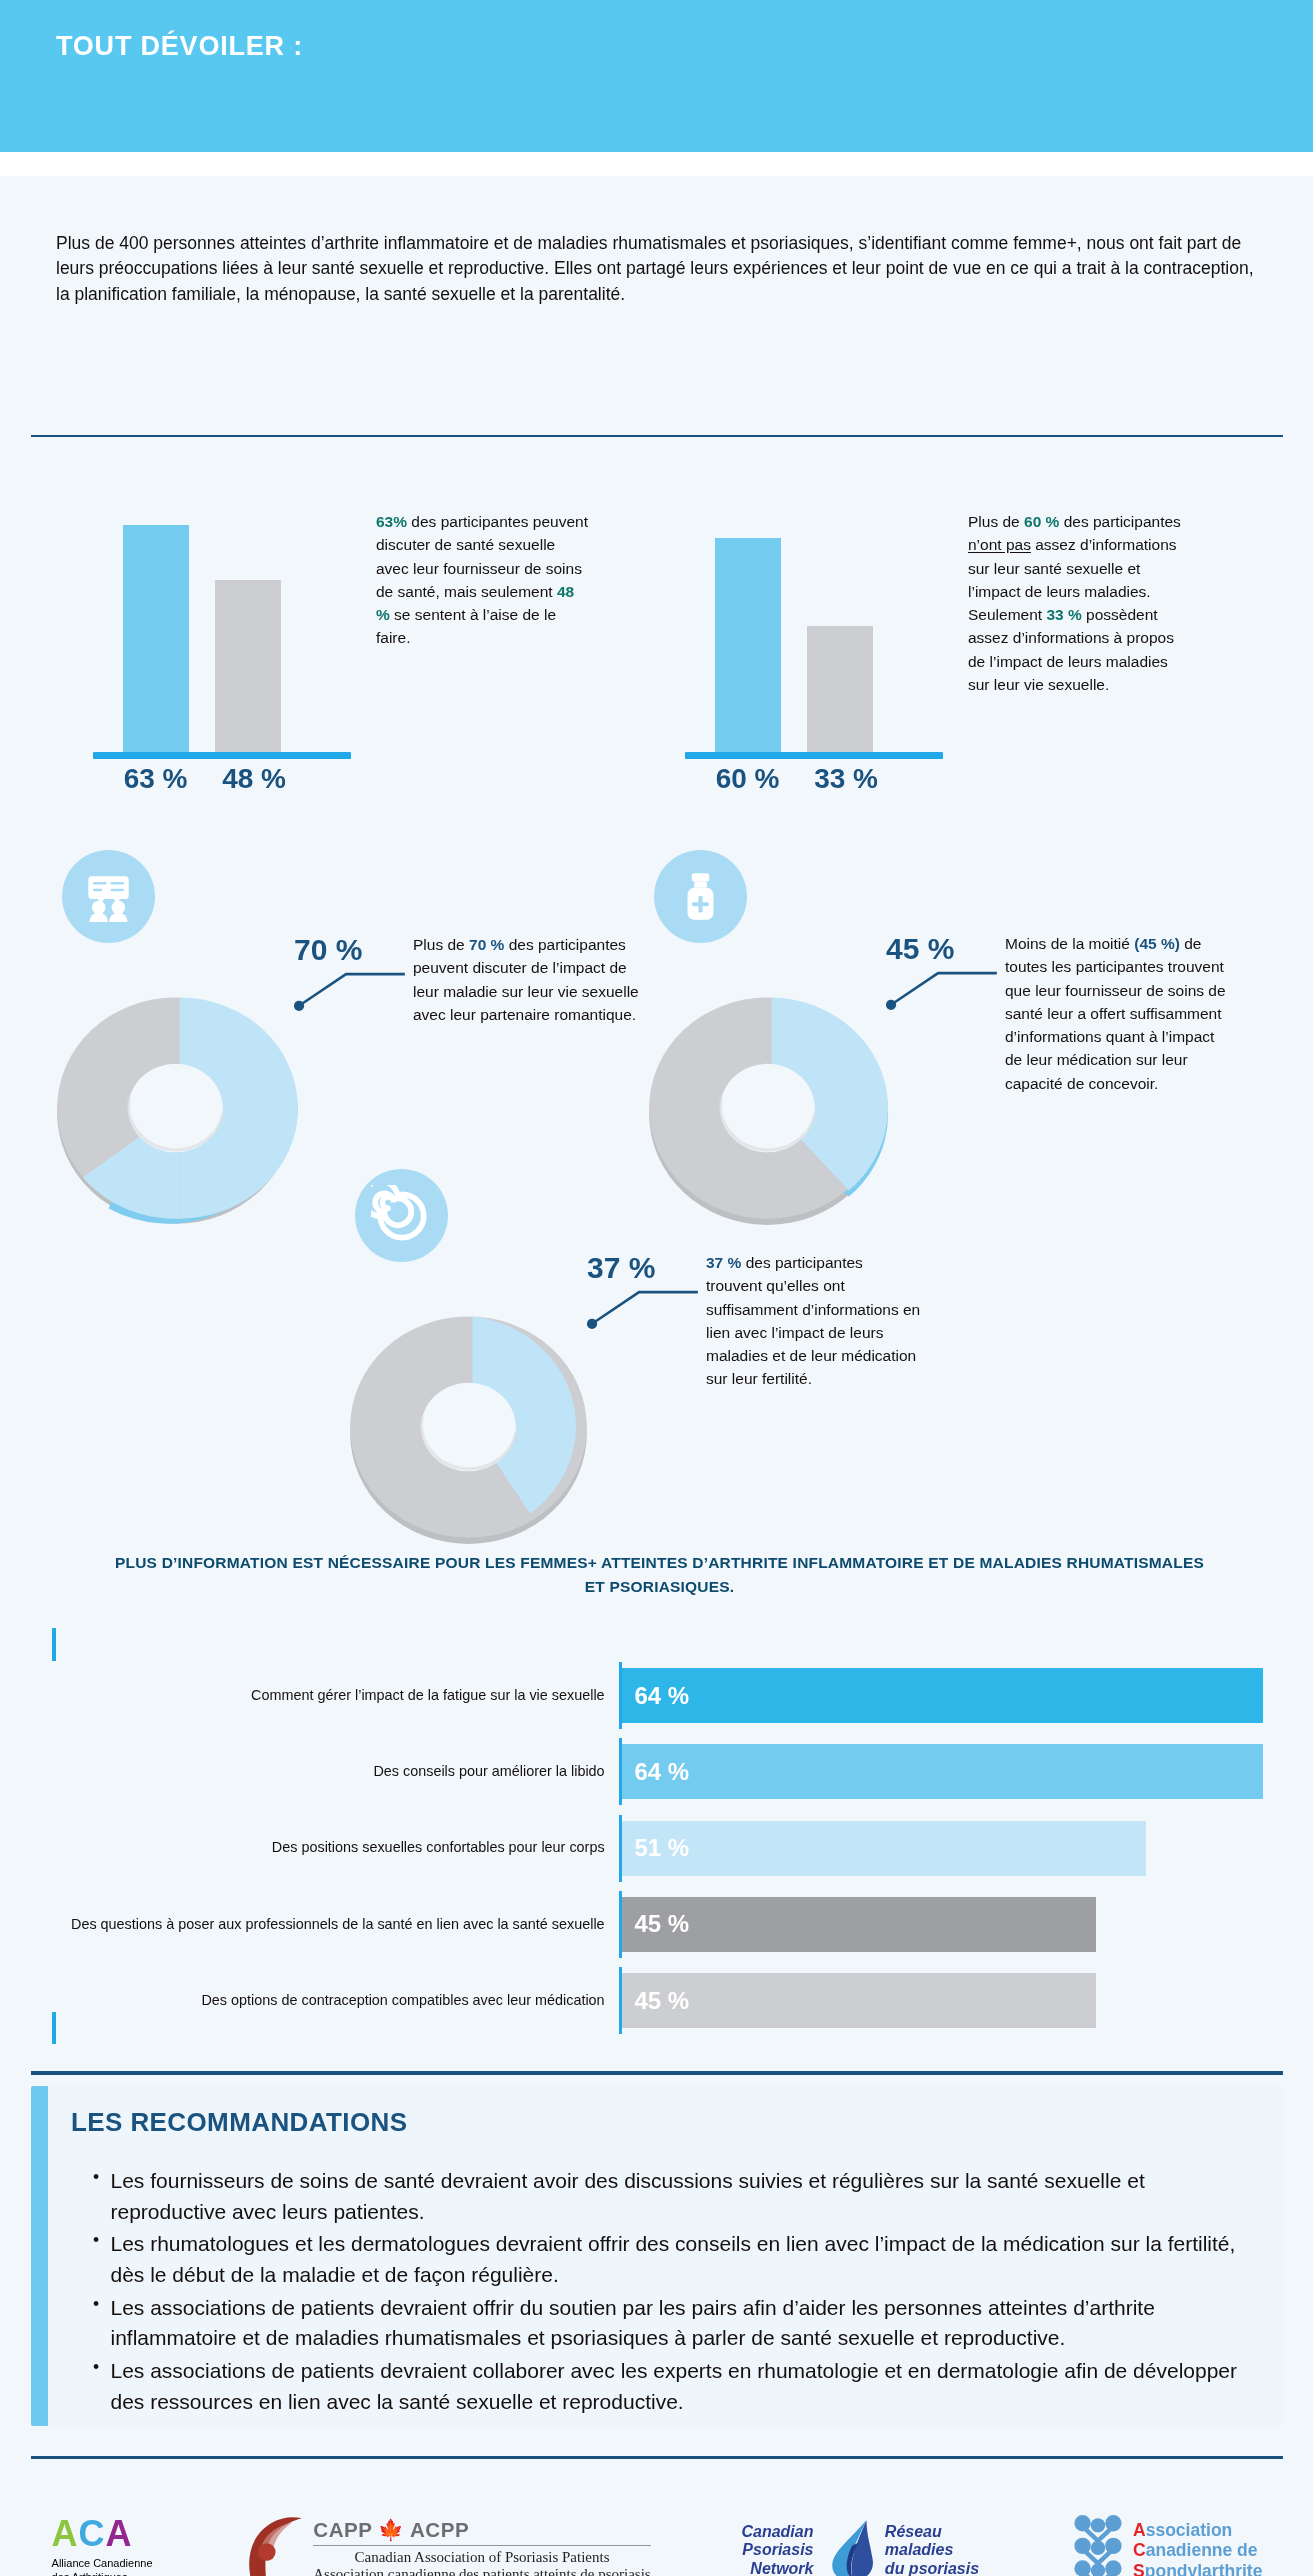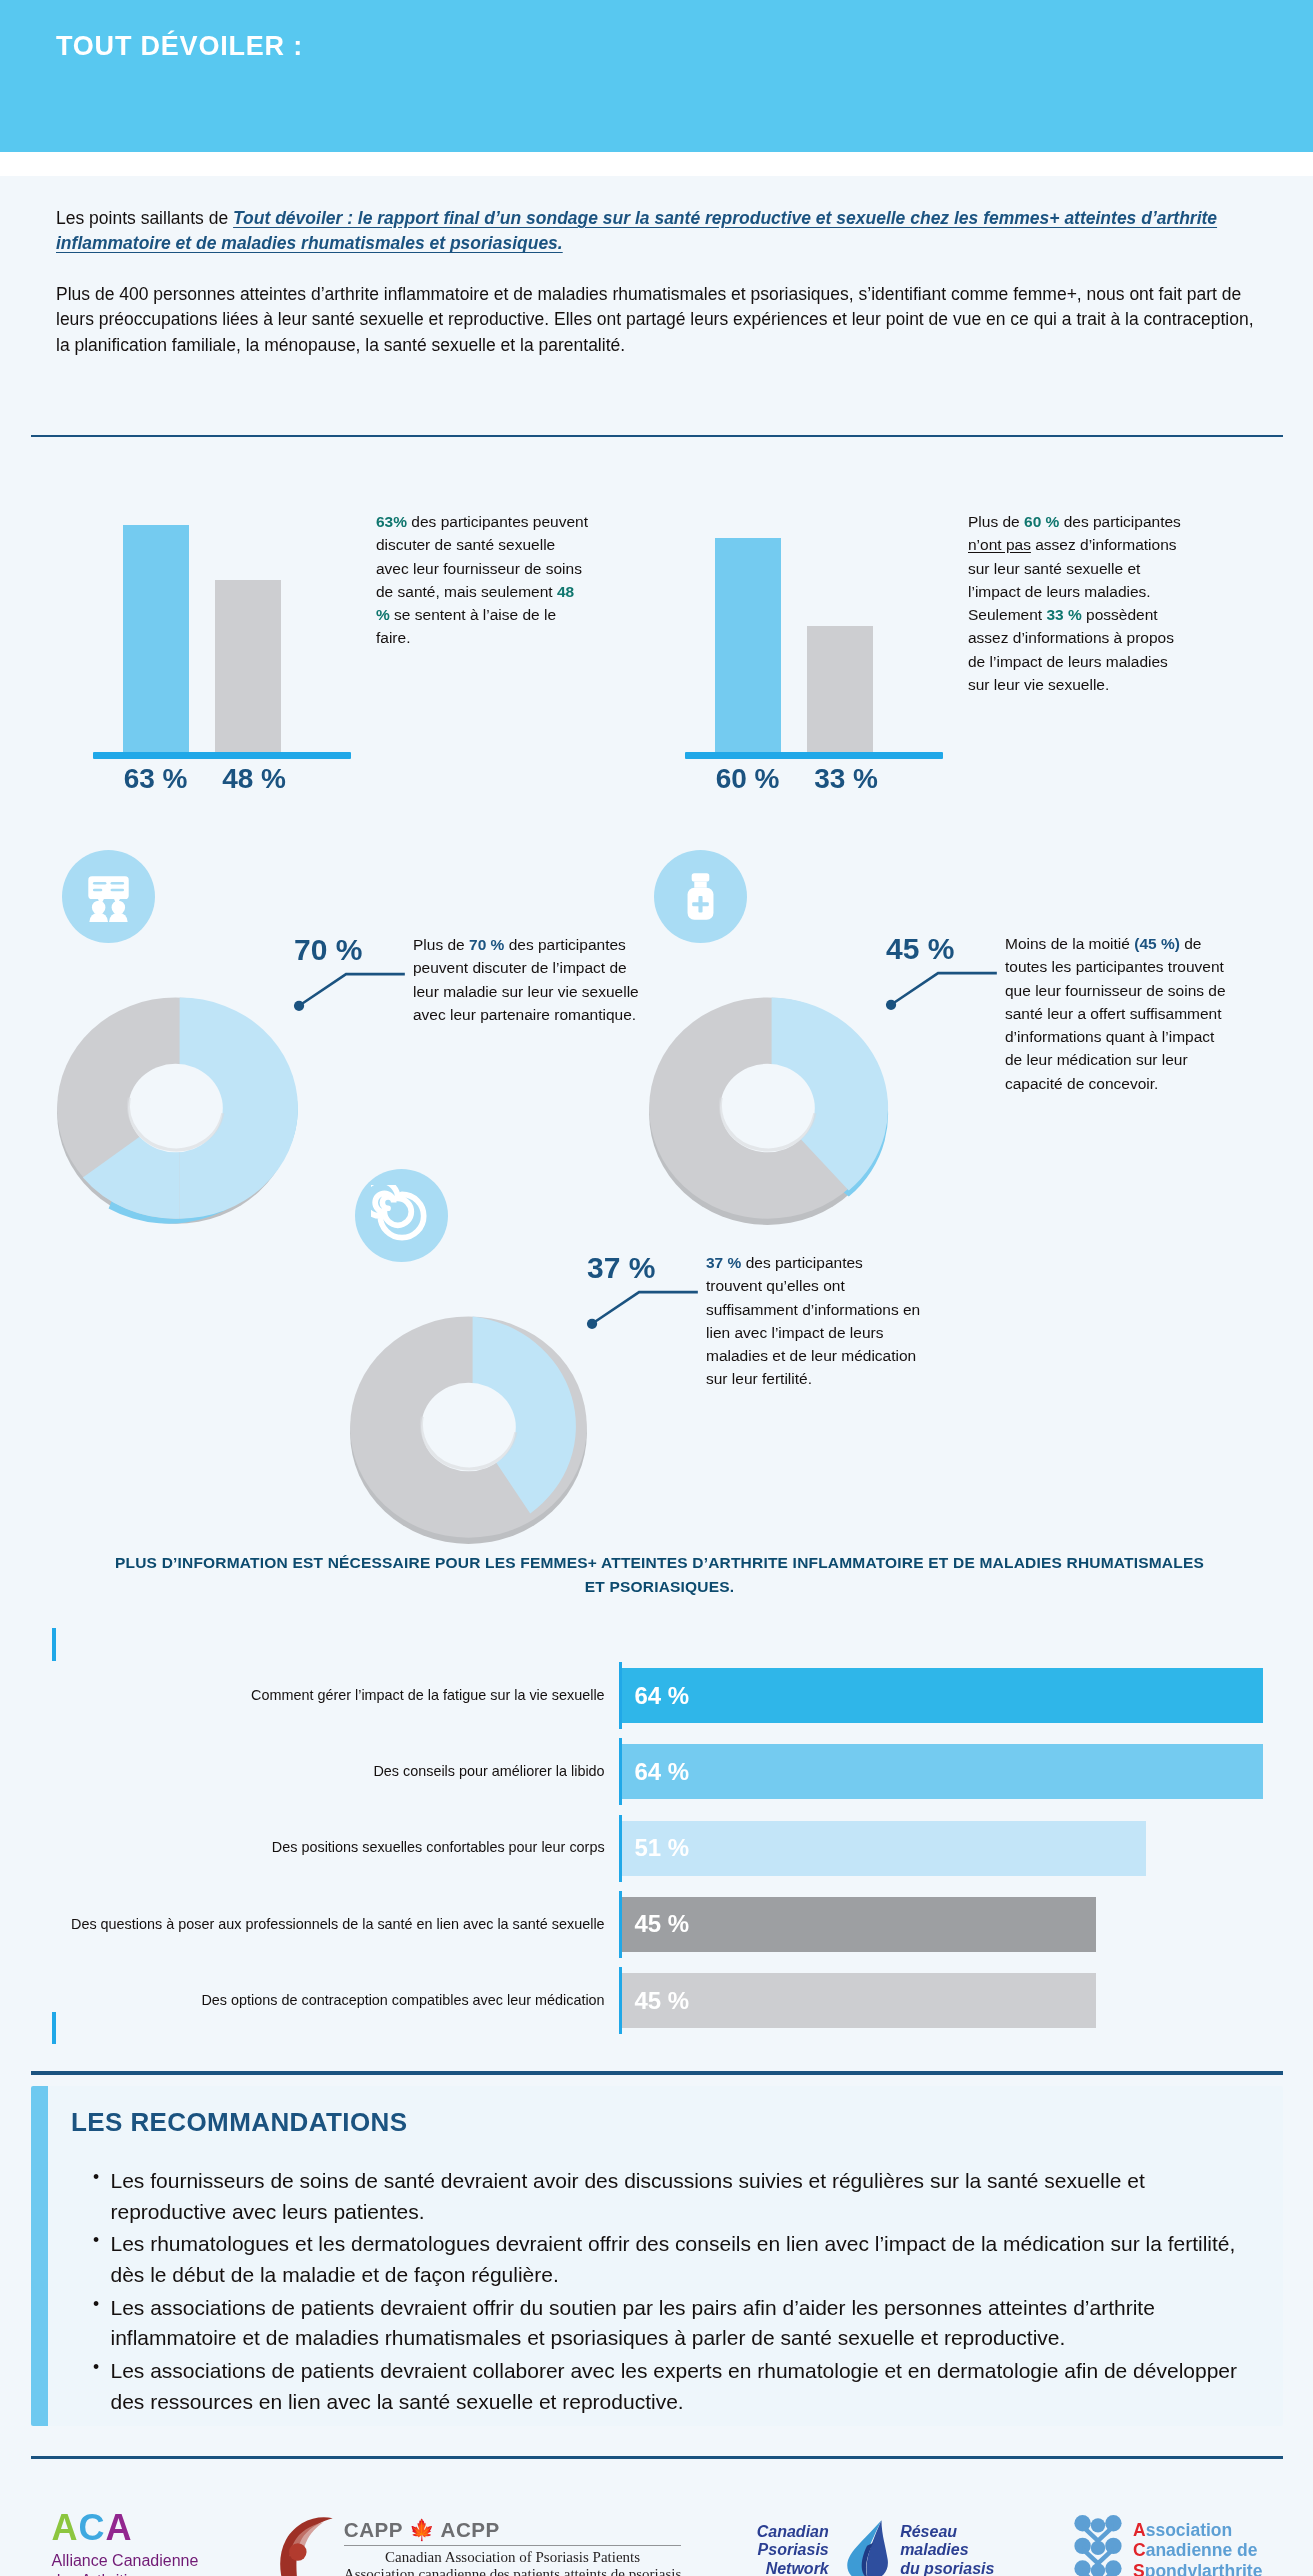--- a/index.html
+++ b/index.html
@@ -279,22 +279,22 @@
   .aca-mark {
     font-size: 36px;
     font-weight: bold;
     letter-spacing: 1px;
     line-height: 1;
   }
   .aca-a1 { color: #8cc63f; }
   .aca-c  { color: #3fa9e0; }
   .aca-a2 { color: #92278f; }
   .aca-sub {
-    font-size: 16px;
-    color: #701a75;
+    font-size: 11px;
+    color: #000000;
     line-height: 1.25;
     margin-top: 5.2px;
   }
   .capp-wordmark {
     font-size: 20.6px;
     font-weight: bold;
     color: #6d6e71;
     letter-spacing: 0.5px;
   }
   .capp-leaf { color: #d42027; }
@@ -322,21 +322,20 @@
 <div class="page">
 
   <div class="header">
     <div class="header-inner">
       <div class="header-line1">TOUT DÉVOILER :</div>
     </div>
   </div>
   <div class="header-rule"></div>
 
   <div class="intro">
-    <p><span class="lead">Les points saillants de </span><a class="report-link" href="#">Tout dévoiler : le rapport final d’un sondage sur la santé reproductive et sexuelle chez les femmes+ atteintes d’arthrite inflammatoire et de maladies rhumatismales et psoriasiques.</a></p>
     <p class="second">Plus de 400 personnes atteintes d’arthrite inflammatoire et de maladies rhumatismales et psoriasiques, s’identifiant comme femme+, nous ont fait part de leurs préoccupations liées à leur santé sexuelle et reproductive. Elles ont partagé leurs expériences et leur point de vue en ce qui a trait à la contraception, la planification familiale, la ménopause, la santé sexuelle et la parentalité.</p>
   </div>
 
   <div class="divider"></div>
 
   <div class="vbar-block" style="left:93px; top:505px; width:598px;">
     <div class="vbar-chart">
       <div class="vbar-bars">
         <div class="vbar blue" style="height:229px;"></div>
         <div class="vbar grey" style="height:174px;"></div>

